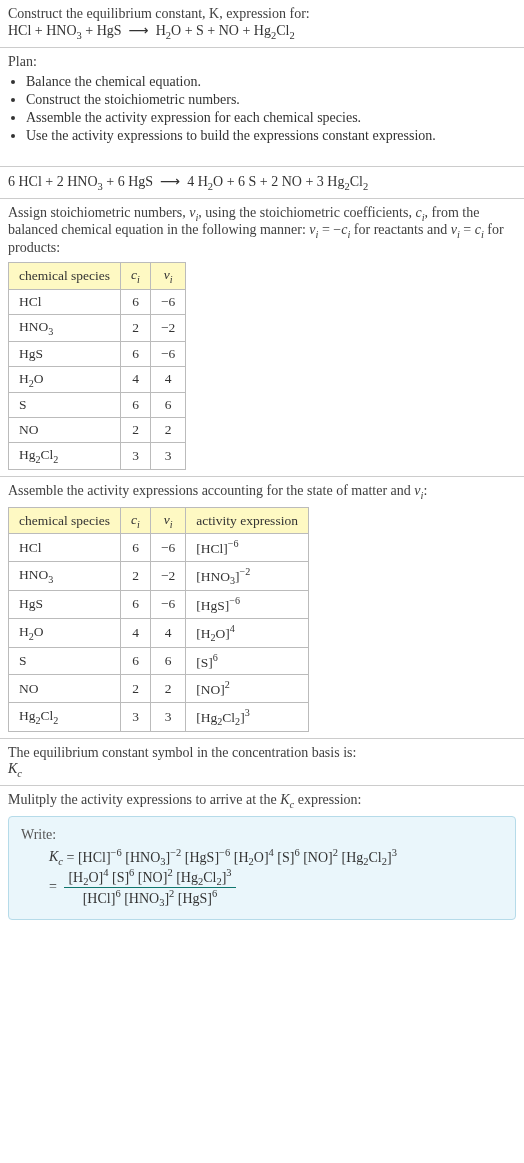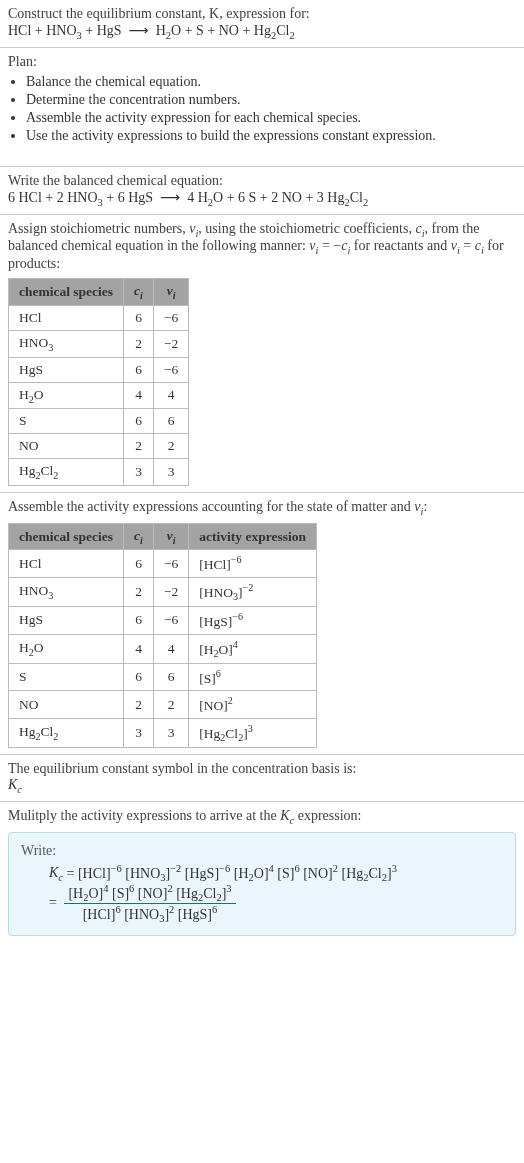--- a/index.html
+++ b/index.html
@@ -24,21 +24,21 @@
     border-collapse: collapse;
     margin-top: 6px;
   }
   table.data th, table.data td {
     border: 1px solid #bbb;
     padding: 4px 10px;
     text-align: left;
     font-weight: normal;
     font-size: 13.5px;
   }
-  table.data th { background: #a3a3a3; font-weight: bold; }
+  table.data th { background: #fef9c3; }
   .center-col { text-align: center !important; }
   .answer-box {
     background: #eaf6fb;
     border: 1px solid #b6dbe9;
     border-radius: 4px;
     padding: 10px 12px;
     margin-top: 6px;
   }
   .answer-label { color: #555; margin-bottom: 4px; }
   .indent { margin-left: 28px; }
@@ -59,28 +59,27 @@
 
 <div class="section first">
   <div class="prompt">Construct the equilibrium constant, K, expression for:</div>
   <div class="eqn">HCl + HNO<sub>3</sub> + HgS &nbsp;⟶&nbsp; H<sub>2</sub>O + S + NO + Hg<sub>2</sub>Cl<sub>2</sub></div>
 </div>
 
 <div class="section">
   <div class="prompt">Plan:</div>
   <ul class="plan">
     <li>Balance the chemical equation.</li>
-    <li>Determine the concentration numbers.</li>
+    <li>Construct the stoichiometric numbers.</li>
     <li>Assemble the activity expression for each chemical species.</li>
     <li>Use the activity expressions to build the expressions constant expression.</li>
   </ul>
 </div>
 
 <div class="section">
-  <div class="prompt">Write the balanced chemical equation:</div>
   <div class="eqn">6 HCl + 2 HNO<sub>3</sub> + 6 HgS &nbsp;⟶&nbsp; 4 H<sub>2</sub>O + 6 S + 2 NO + 3 Hg<sub>2</sub>Cl<sub>2</sub></div>
 </div>
 
 <div class="section">
   <div class="prompt">Assign stoichiometric numbers, <span class="italic">ν<sub>i</sub></span>, using the stoichiometric coefficients, <span class="italic">c<sub>i</sub></span>, from the balanced chemical equation in the following manner: <span class="italic">ν<sub>i</sub></span> = −<span class="italic">c<sub>i</sub></span> for reactants and <span class="italic">ν<sub>i</sub></span> = <span class="italic">c<sub>i</sub></span> for products:</div>
   <table class="data">
     <tbody>
         <tr>
       <th>chemical species</th>
       <th class="center-col"><span class="italic">c<sub>i</sub></span></th>

